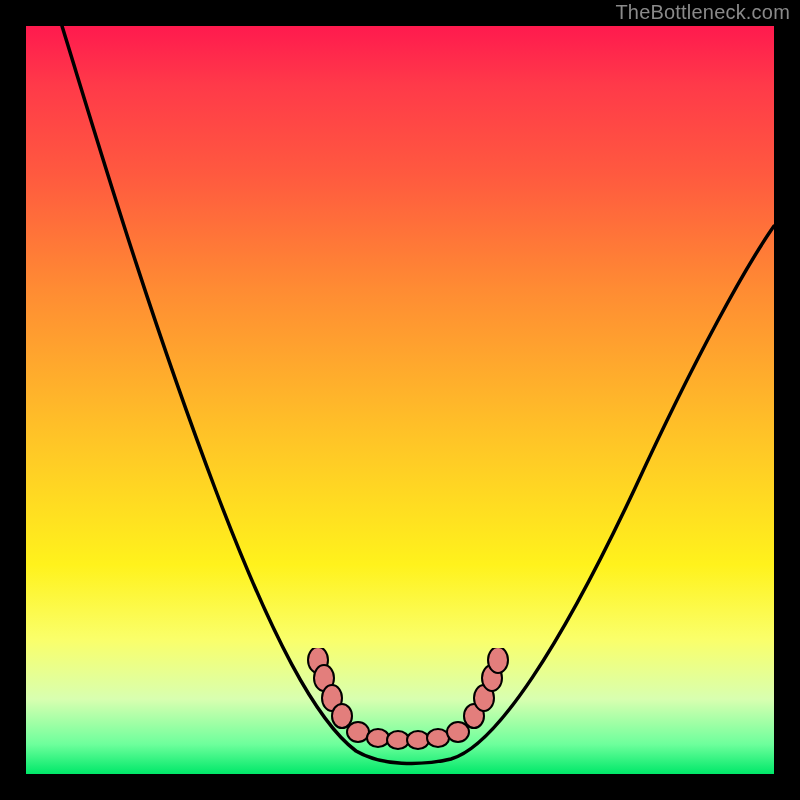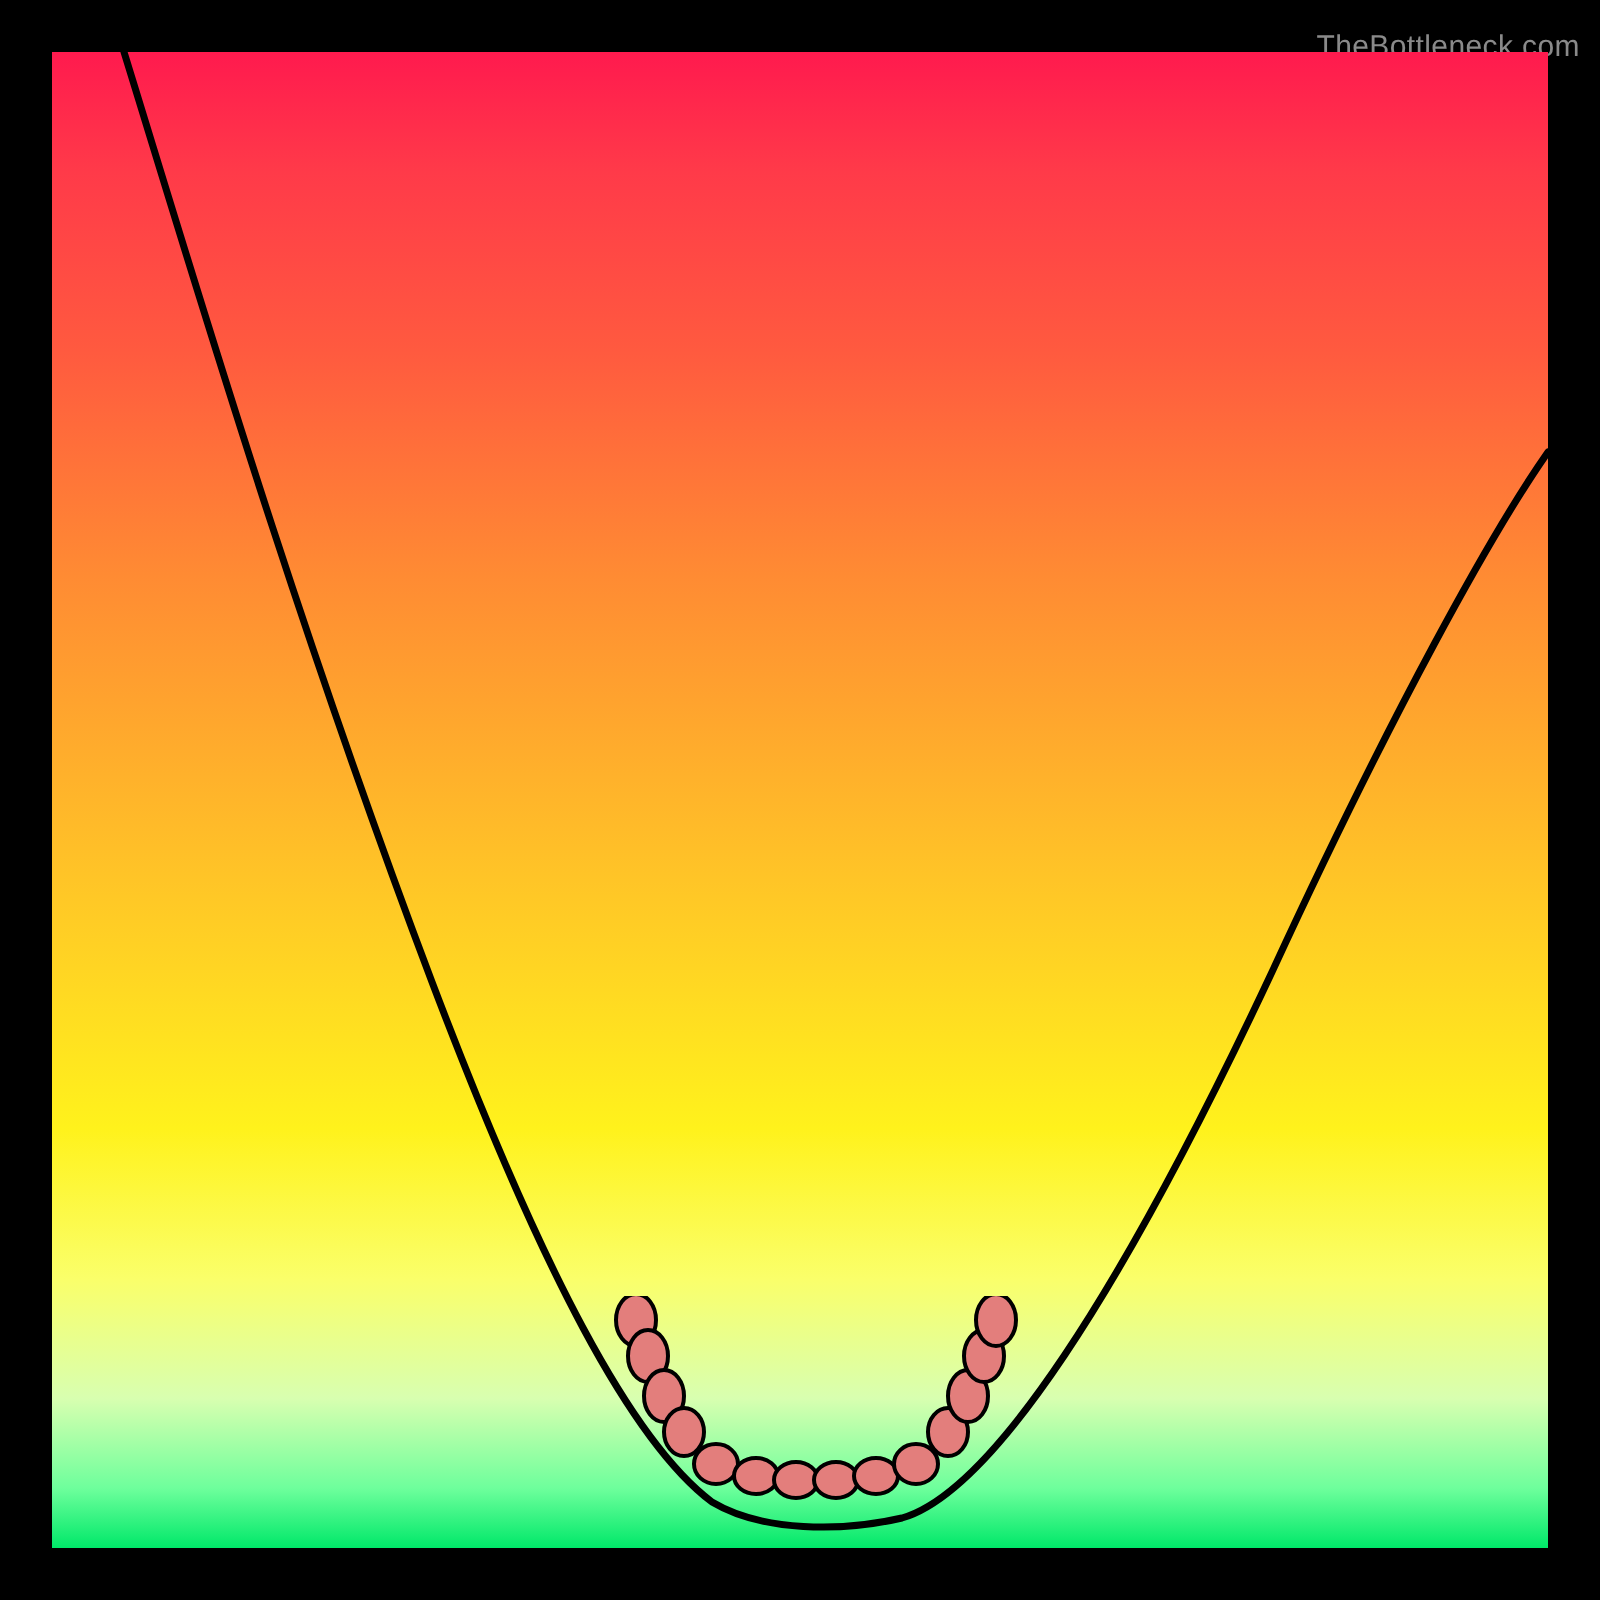--- a/index.html
+++ b/index.html
@@ -33,24 +33,24 @@
       #ff8b33 35%,
       #ffc427 55%,
       #fff21c 72%,
       #faff6a 82%,
       #d8ffb0 90%,
       #6eff9c 96%,
       #00e869 100%);
   }
   .credit {
     position: absolute;
-    top: 15px;
+    top: 1px;
     right: 10px;
     color: #8a8a8a;
-    font-size: 15px;
+    font-size: 20px;
     font-weight: 500;
     letter-spacing: 0.2px;
   }
   svg.curve {
     position: absolute;
     top: 0;
     left: 0;
     width: 748px;
     height: 748px;
   }

